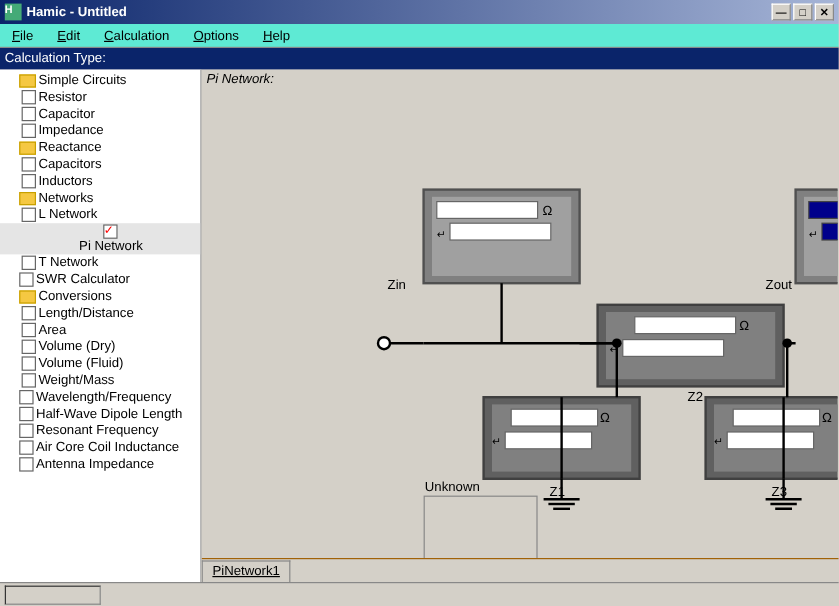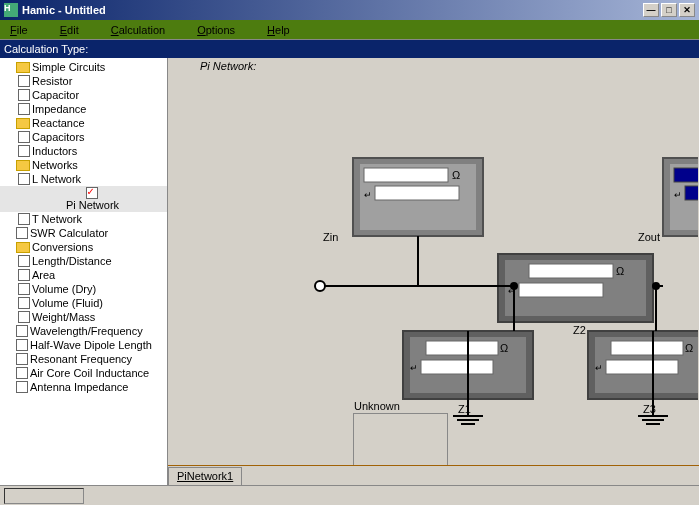--- a/index.html
+++ b/index.html
@@ -27,27 +27,27 @@
       border-left-color: #fff;
       font-size: 9px;
       display: flex; align-items: center; justify-content: center;
       cursor: pointer;
       color: #000;
     }
     .title-icon { width: 14px; height: 14px; background: #4a7; display: inline-block; font-size: 9px; }
 
     
     .menu-bar {
-      background: #4d7c0f;
+      background: #5eead4;
       height: 20px;
       display: flex;
       align-items: center;
       border-bottom: 1px solid #888;
       padding: 0 4px;
-      gap: 20px;
+      gap: 8px;
     }
     .menu-item {
       padding: 2px 6px;
       cursor: pointer;
       font-size: 11px;
     }
     .menu-item span { text-decoration: underline; }
 
     
     .calc-type-bar {
@@ -132,21 +132,20 @@
       position: relative;
       overflow: hidden;
     }
 
     
     .network-title {
       font-size: 11px;
       padding: 2px 4px;
       color: #000;
       font-style: italic;
-      margin-left: 28px;
     }
 
     
     .status-bar {
       height: 20px;
       background: #d4d0c8;
       border-top: 1px solid #888;
       display: flex;
       align-items: center;
       padding: 0 4px;

